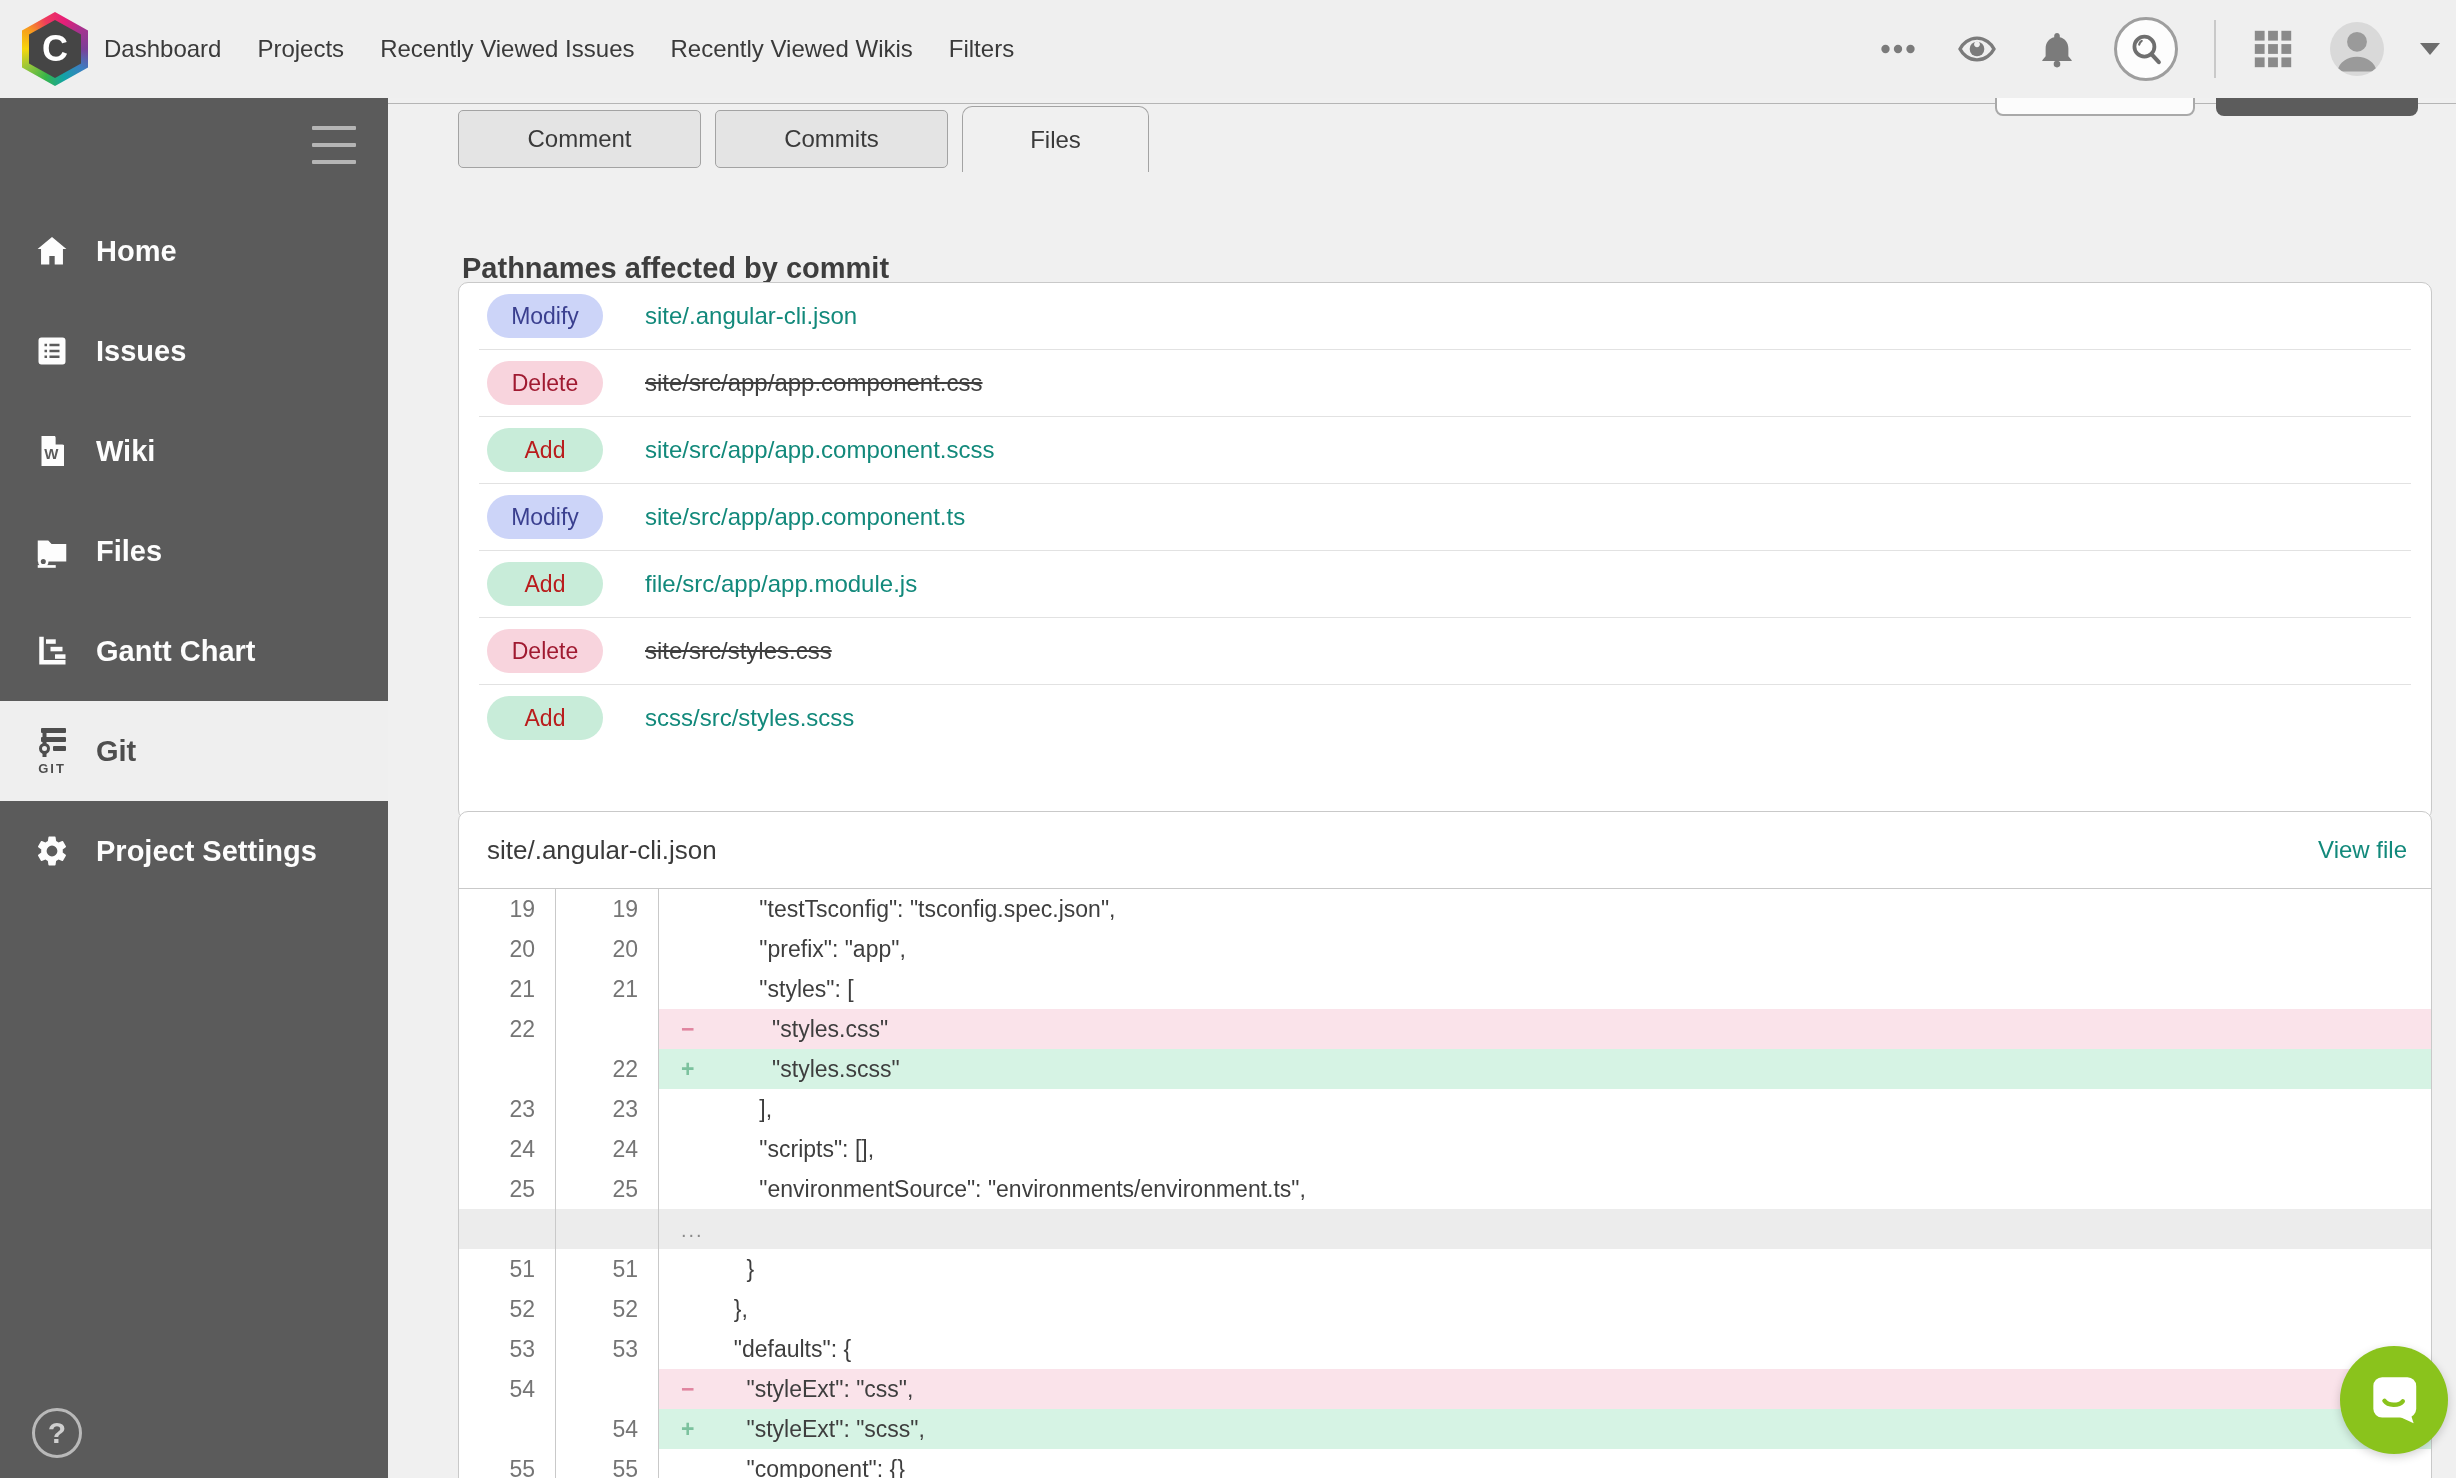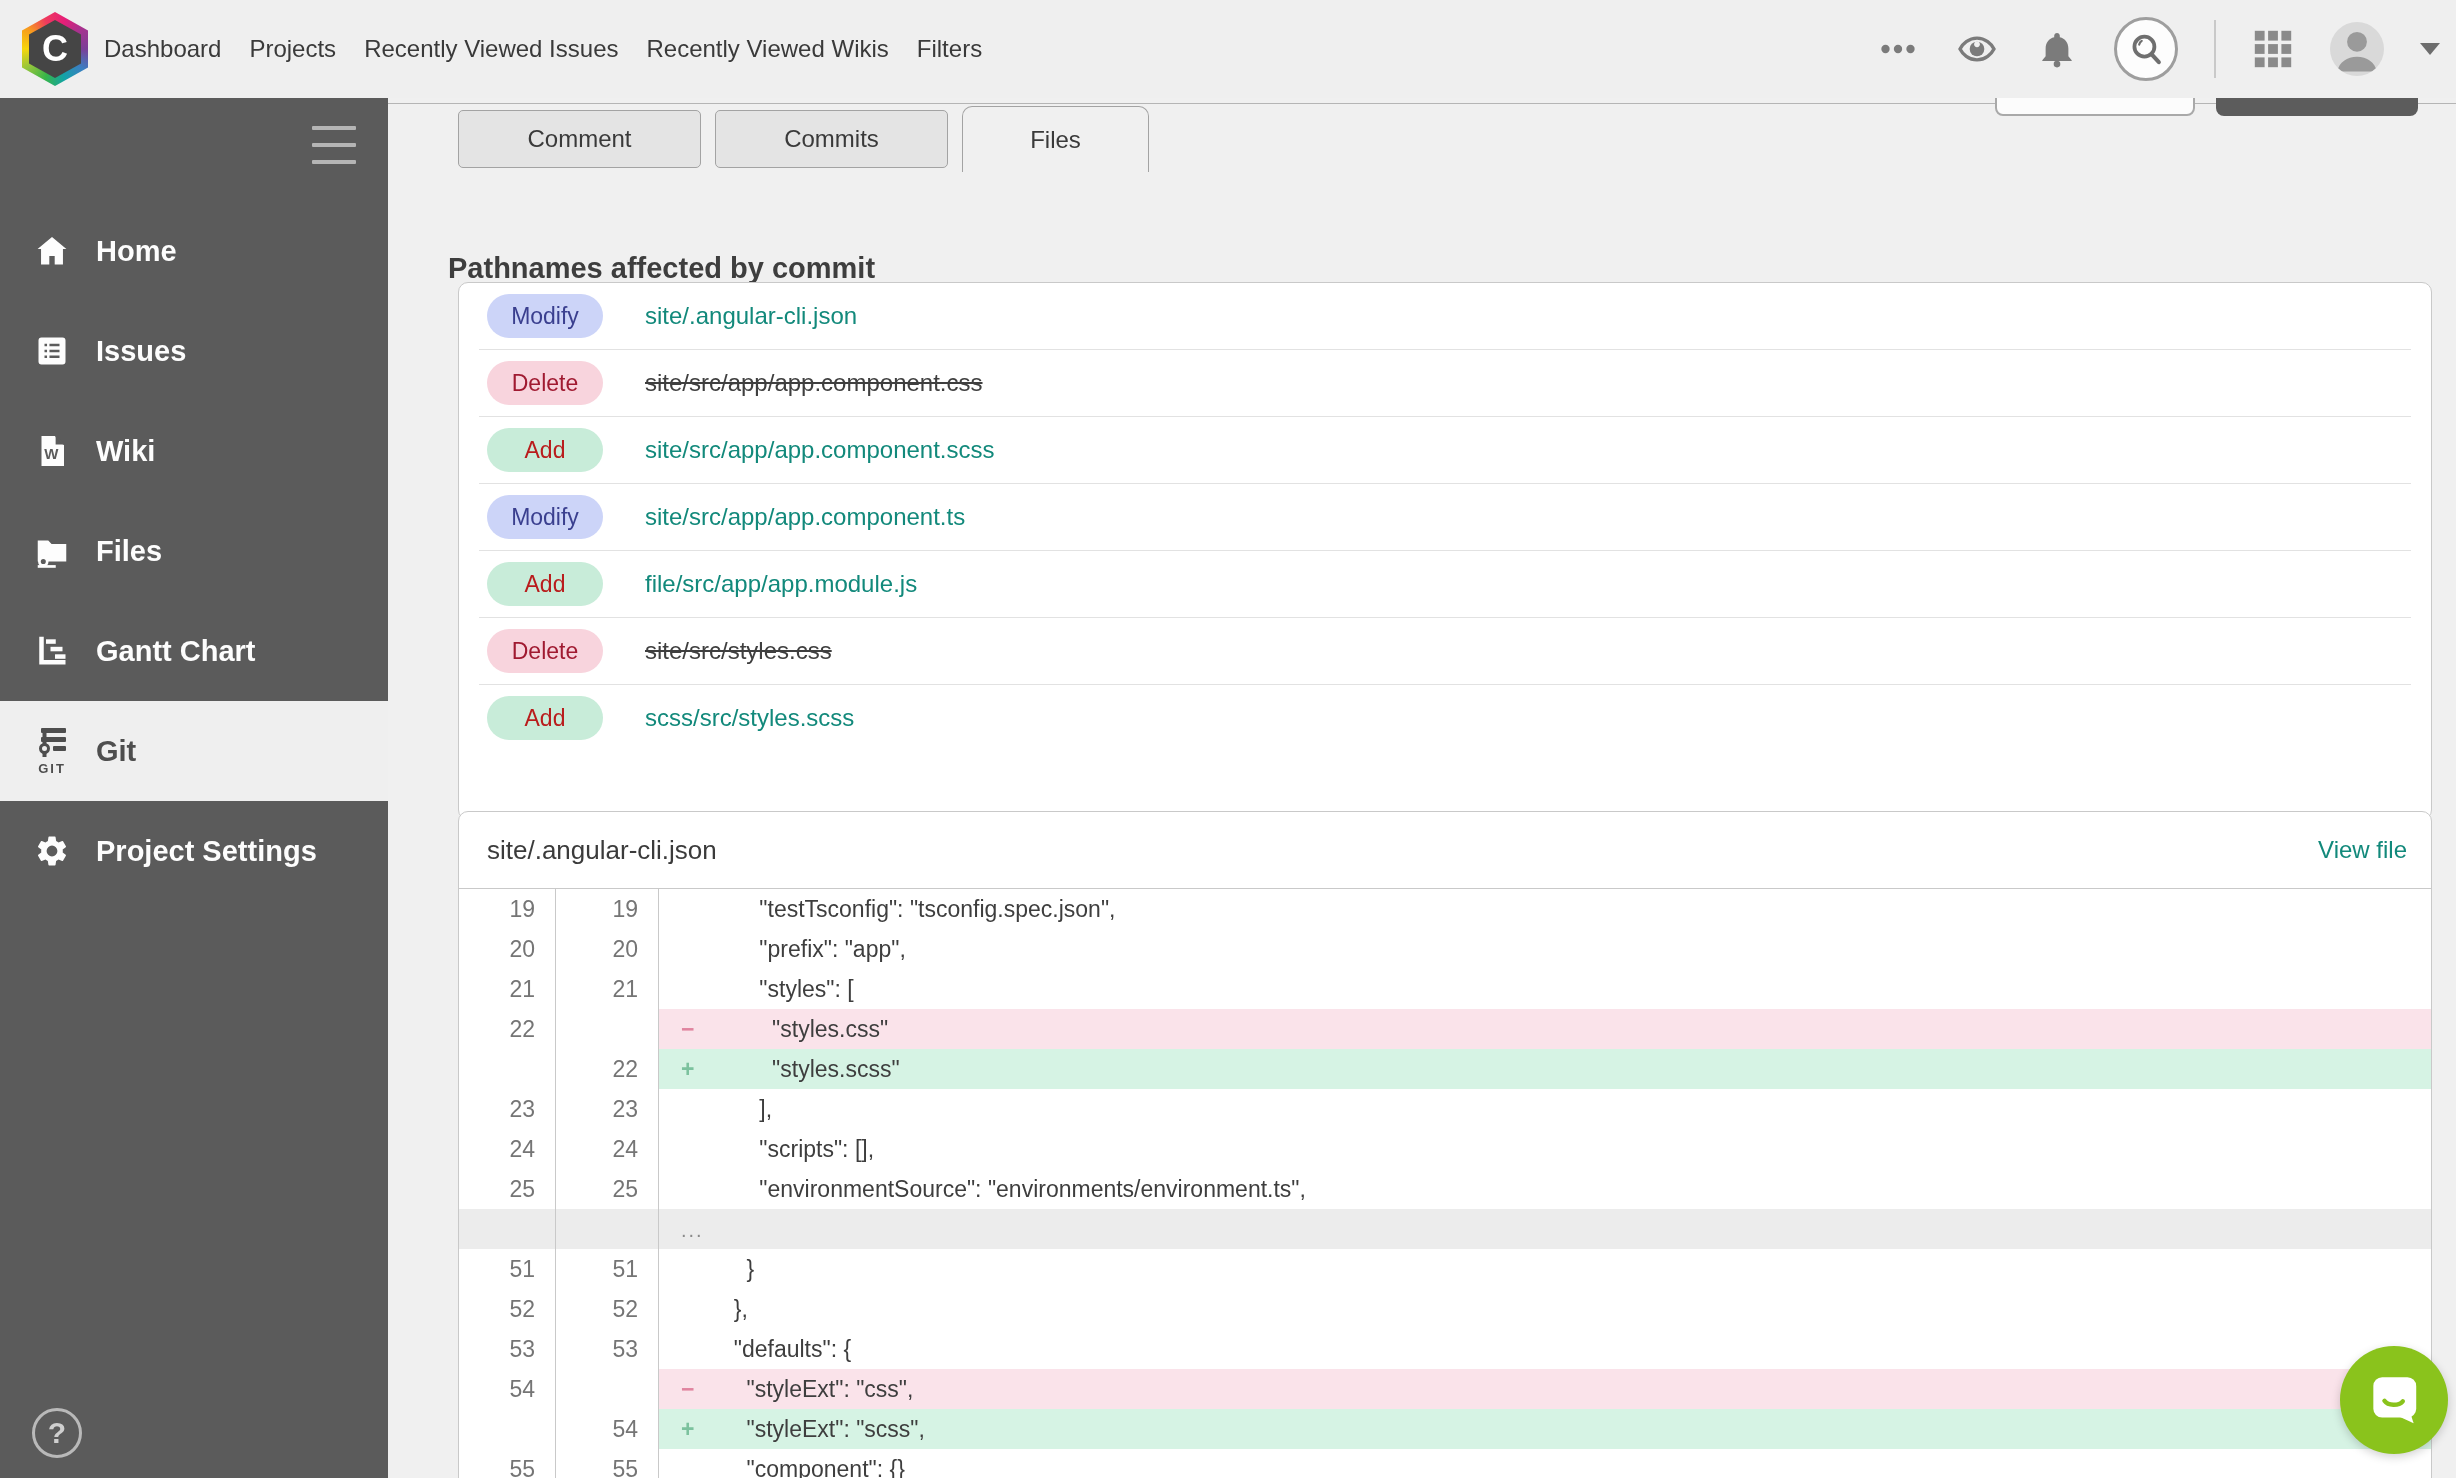--- a/index.html
+++ b/index.html
@@ -12,21 +12,21 @@
   .navbar{position:absolute;top:0;left:0;right:0;height:98px;background:#efefef;z-index:30;
     display:flex;align-items:center;}
   .logo{position:relative;width:66px;height:74px;margin-left:22px;flex:0 0 auto;cursor:pointer;}
   .logo-outer{position:absolute;inset:0;
     clip-path:polygon(50% 0%,100% 25%,100% 75%,50% 100%,0% 75%,0% 25%);
     background:conic-gradient(from -90deg,#f6d60c,#f79c1d,#ef3a5d,#e61e78,#a5338f,#7b3f98,#3a7fc1,#12a3a8,#36b449,#8fc43d,#f6d60c);}
   .logo-inner{position:absolute;inset:8px 7px;
     clip-path:polygon(50% 0%,100% 25%,100% 75%,50% 100%,0% 75%,0% 25%);
     background:#454545;display:flex;align-items:center;justify-content:center;
     color:#fff;font-size:36px;font-weight:bold;}
-  .nav-links{display:flex;gap:24px;margin-left:14px;font-size:24px;color:#3a3a3a;}
+  .nav-links{display:flex;gap:32px;margin-left:14px;font-size:24px;color:#3a3a3a;}
   .nav-link{cursor:pointer;white-space:nowrap;padding:6px 2px;}
   .nav-right{margin-left:auto;display:flex;align-items:center;gap:36px;margin-right:16px;color:#7b7b7b;}
   .nav-ic{display:flex;align-items:center;justify-content:center;cursor:pointer;}
   .search-btn{width:64px;height:64px;border-radius:50%;background:#fdfdfd;border:3px solid #9e9e9e;
     box-sizing:border-box;display:flex;align-items:center;justify-content:center;color:#6f6f6f;}
   .nav-divider{width:2px;height:58px;background:#c9c9c9;}
   .avatar{width:54px;height:54px;border-radius:50%;background:#d9d9d9;overflow:hidden;flex:0 0 auto;cursor:pointer;}
   .caret{width:0;height:0;border-left:10px solid transparent;border-right:10px solid transparent;
     border-top:12px solid #6d6d6d;cursor:pointer;}
   
@@ -50,21 +50,21 @@
   .btn-cut.light{left:1607px;width:200px;background:#fcfcfc;border:2px solid #a9a9a9;}
   .btn-cut.dark{left:1828px;width:202px;background:#5c5c5c;}
   .tab-bar{position:absolute;top:12px;left:70px;display:flex;align-items:flex-start;z-index:3;}
   .tab{box-sizing:border-box;height:58px;display:flex;align-items:center;justify-content:center;
     font-size:24px;color:#3a3a3a;background:#e4e4e4;border:1px solid #a3a3a3;border-radius:5px;
     margin-right:14px;cursor:pointer;}
   .tab:nth-child(1){width:243px;}
   .tab:nth-child(2){width:233px;}
   .tab:nth-child(3){width:187px;}
   .tab.active{margin-top:-4px;height:66px;background:#f0f0f0;border-bottom:none;border-radius:10px 10px 0 0;}
-  .section-heading{position:absolute;top:130px;left:60px;font-size:29px;font-weight:bold;color:#3e3e3e;}
+  .section-heading{position:absolute;top:130px;left:74px;font-size:29px;font-weight:bold;color:#3e3e3e;}
   .card{position:absolute;left:70px;width:1974px;background:#ffffff;border:1px solid #c9c9c9;
     border-radius:10px;box-sizing:border-box;}
   .card.pathnames{top:184px;height:538px;overflow:hidden;}
   .prow{height:66px;display:flex;align-items:center;padding-left:28px;}
   .prow-divider{height:1px;background:#e2e2e2;margin:0 20px;}
   .badge{width:116px;height:44px;border-radius:22px;display:flex;align-items:center;justify-content:center;
     font-size:23px;flex:0 0 auto;}
   .badge.modify{background:#ccd4f8;color:#3a3f8f;}
   .badge.delete{background:#f8d4dd;color:#a01a31;}
   .badge.add{background:#c8ecd9;color:#b91c1c;text-align:center;}

